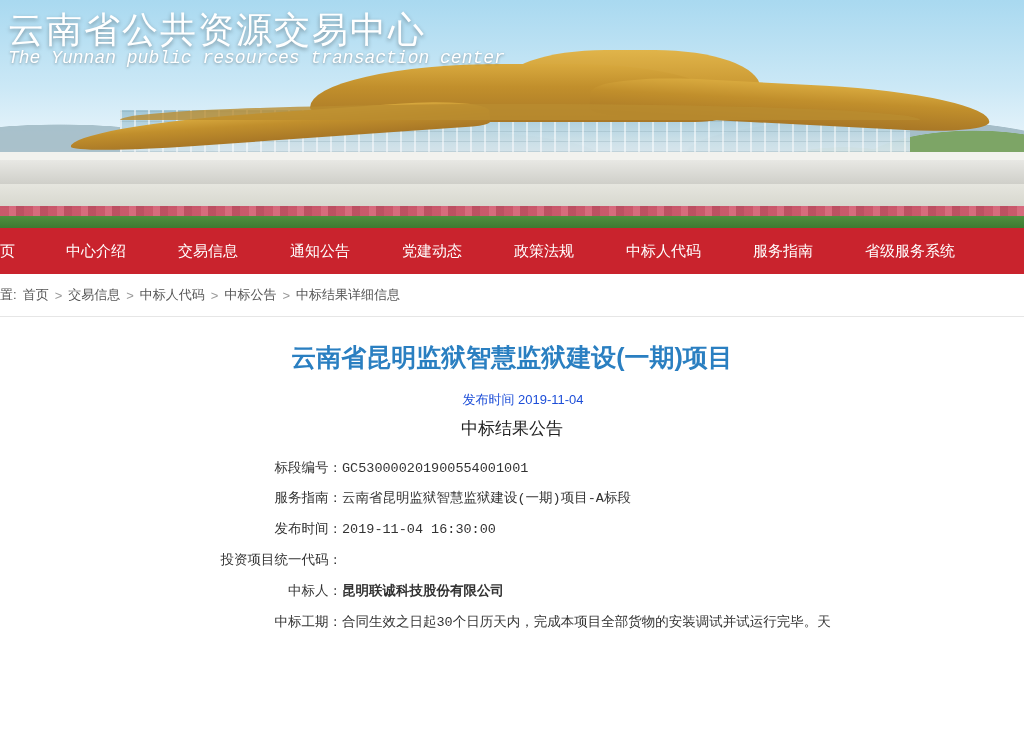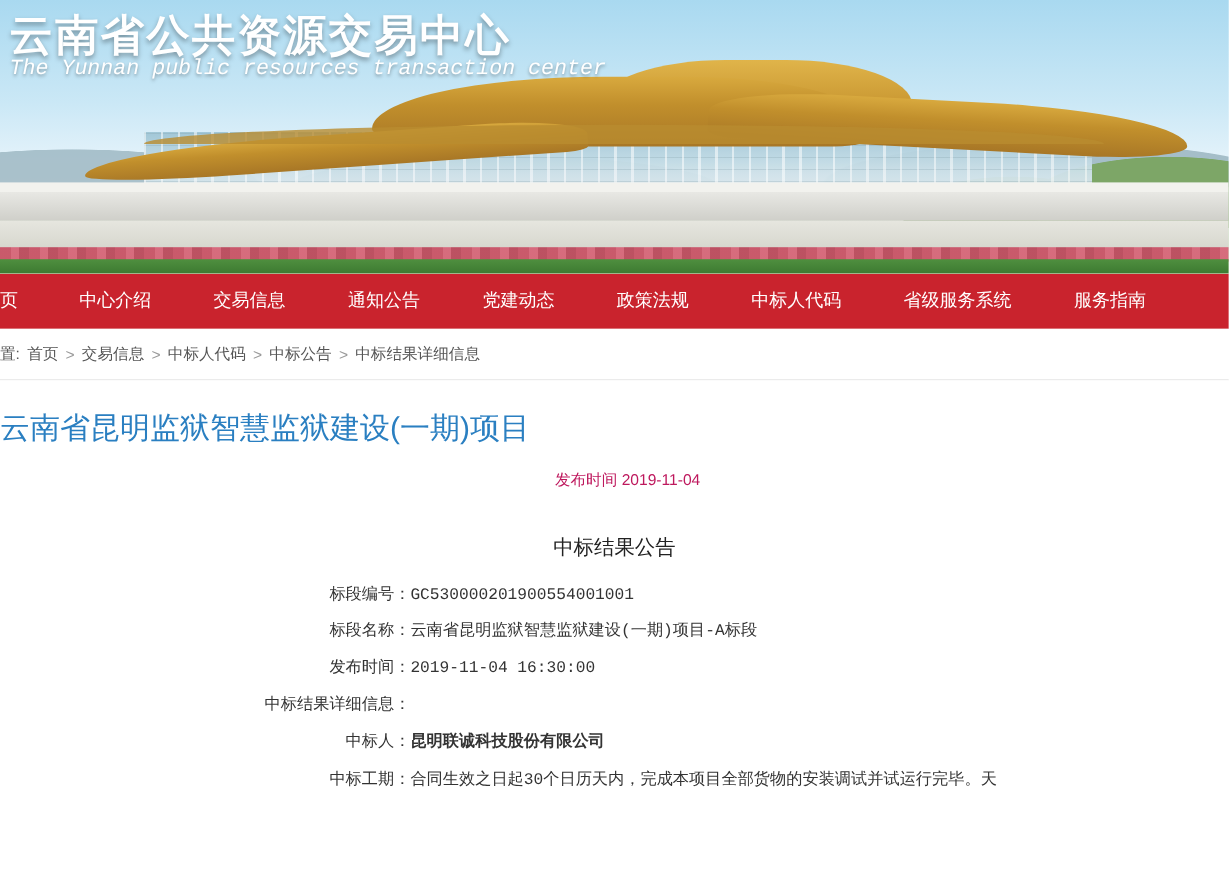--- a/index.html
+++ b/index.html
@@ -39,21 +39,21 @@
   .facade:before{content:"";position:absolute;inset:0;
     background:repeating-linear-gradient(90deg,rgba(255,255,255,.55) 0 2px,transparent 2px 14px),
                repeating-linear-gradient(0deg,rgba(120,150,160,.25) 0 1px,transparent 1px 10px);}
   .bridge{position:absolute;left:0;top:160px;width:1024px;height:24px;background:linear-gradient(#e8e8e4,#cfcfc9);}
   .bridge-rail{position:absolute;left:0;top:152px;width:1024px;height:8px;background:#f2f2ee;}
   .plaza{position:absolute;left:0;top:184px;width:1024px;height:24px;background:linear-gradient(#e6e6df,#d6d6cd);}
   .flowers{position:absolute;left:0;top:206px;width:1024px;height:12px;
     background:repeating-linear-gradient(90deg,#c7415a 0 9px,#d7566f 9px 16px,#b8374f 16px 24px);opacity:.85;}
   .lawn{position:absolute;left:0;top:216px;width:1024px;height:12px;background:linear-gradient(#4f8f3f,#3d7a31);}
   .site-title-cn{
-    position:absolute;left:8px;top:6px;font-size:36px;font-weight:bold;color:#ffffff;
+    position:absolute;left:8px;top:6px;font-size:36px;font-weight:normal;color:#ffffff;
     letter-spacing:2px;text-shadow:0 2px 4px rgba(0,0,0,.35);
     font-family:"DejaVu Sans","Liberation Sans",sans-serif;
   }
   .site-title-en{
     position:absolute;left:8px;top:48px;font-size:18px;color:#ffffff;font-style:italic;
     text-shadow:0 1px 3px rgba(0,0,0,.35);font-family:Liberation Mono, monospace;
   }
   
   .nav{
     width:1024px;height:46px;background:#c9232d;display:flex;align-items:center;
@@ -62,23 +62,23 @@
   .nav-item{padding:0 26px;height:46px;line-height:46px;white-space:nowrap;cursor:pointer;}
   .nav-item.first{padding-left:0;width:14px;overflow:hidden;}
   
   .crumb-wrap{width:1024px;height:42px;border-bottom:1px solid #e6e6e6;background:#fff;
     display:flex;align-items:center;font-size:13px;color:#555;}
   .crumb-wrap .c{margin-right:6px;}
   .crumb-wrap a{color:#555;text-decoration:none;cursor:pointer;}
   .crumb-sep{margin:0 6px;color:#999;}
   
   .content{width:1024px;padding-top:22px;background:#fff;}
-  .doc-title{text-align:left;font-size:25px;font-weight:normal;color:#2a7fc1;line-height:1.5;}
-  .doc-date{text-align:center;font-size:13px;color:#be185d;margin-top:14px;margin-left:22px;}
-  .section-title{text-align:center;font-size:17px;color:#222;margin-top:36px;font-weight:normal;}
+  .doc-title{text-align:center;font-size:25px;font-weight:bold;color:#2a7fc1;line-height:1.5;}
+  .doc-date{text-align:center;font-size:13px;color:#1d4ed8;margin-top:14px;margin-left:22px;}
+  .section-title{text-align:center;font-size:17px;color:#222;margin-top:8px;font-weight:normal;}
   table.info{width:940px;margin:14px auto 0;border-collapse:collapse;font-size:13.5px;color:#333;}
   table.info td{padding:5px 0;vertical-align:top;line-height:1.55;font-family:Liberation Mono, monospace;}
   td.lbl{width:300px;text-align:right;padding-right:14px;color:#333;white-space:nowrap;}
   td.val{text-align:left;padding-left:10px;}
   .bold{font-weight:bold;}
 </style>
 </head>
 <body>
 
 <div class="hero">
@@ -103,22 +103,22 @@
 </div>
 
 <div class="nav">
   <div class="nav-item first">页</div>
   <div class="nav-item">中心介绍</div>
   <div class="nav-item">交易信息</div>
   <div class="nav-item">通知公告</div>
   <div class="nav-item">党建动态</div>
   <div class="nav-item">政策法规</div>
   <div class="nav-item">中标人代码</div>
+  <div class="nav-item">服务指南</div>
   <div class="nav-item">省级服务系统</div>
-  <div class="nav-item">服务指南</div>
 </div>
 
 <div class="crumb-wrap">
   <span class="c">置:</span>
   <a>首页</a>
   <span class="crumb-sep">&gt;</span>
   <a>交易信息</a>
   <span class="crumb-sep">&gt;</span>
   <a>中标人代码</a>
   <span class="crumb-sep">&gt;</span>
@@ -135,29 +135,29 @@
   </div>
   <div class="section-title">中标结果公告</div>
 
   <table class="info">
     <tbody>
       <tr>
         <td class="lbl">标段编号：</td>
         <td class="val">GC530000201900554001001</td>
       </tr>
       <tr>
-        <td class="lbl">标段名称：</td>
+        <td class="lbl">服务指南：</td>
         <td class="val">云南省昆明监狱智慧监狱建设(一期)项目-A标段</td>
       </tr>
       <tr>
         <td class="lbl">发布时间：</td>
         <td class="val">2019-11-04 16:30:00</td>
       </tr>
       <tr>
-        <td class="lbl">中标结果详细信息：</td>
+        <td class="lbl">投资项目统一代码：</td>
         <td class="val"></td>
       </tr>
       <tr>
         <td class="lbl">中标人：</td>
         <td class="val bold">昆明联诚科技股份有限公司</td>
       </tr>
       <tr>
         <td class="lbl">中标工期：</td>
         <td class="val">合同生效之日起30个日历天内，完成本项目全部货物的安装调试并试运行完毕。天</td>
       </tr>

